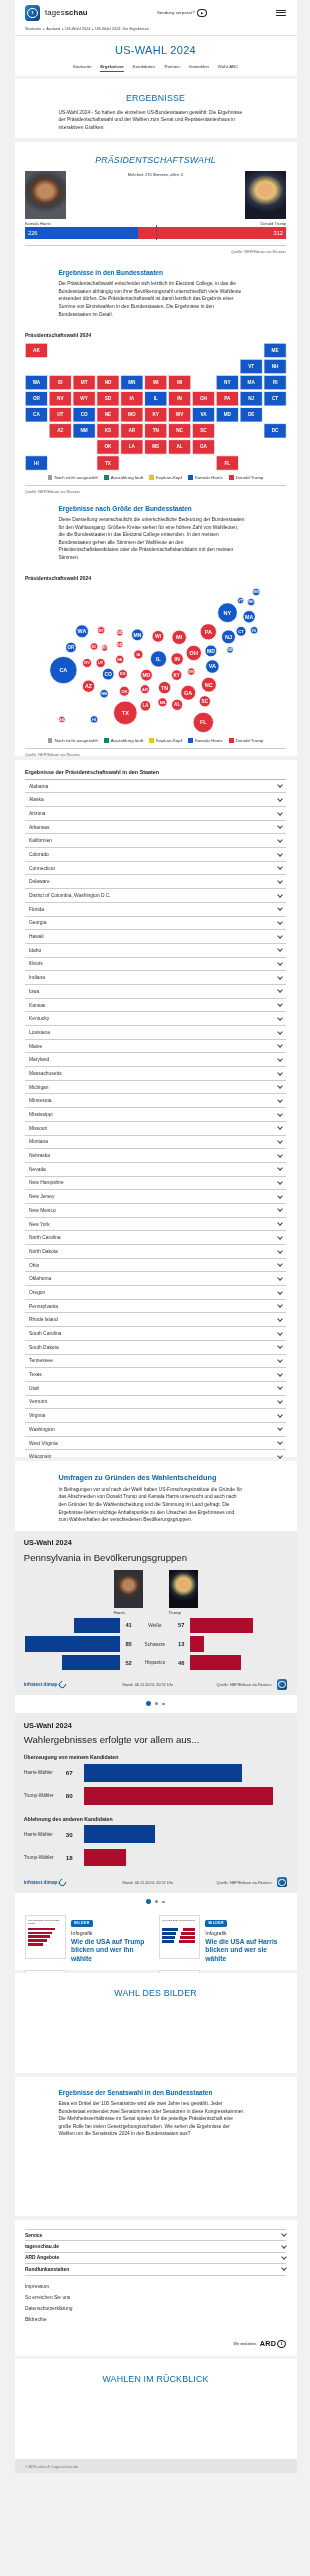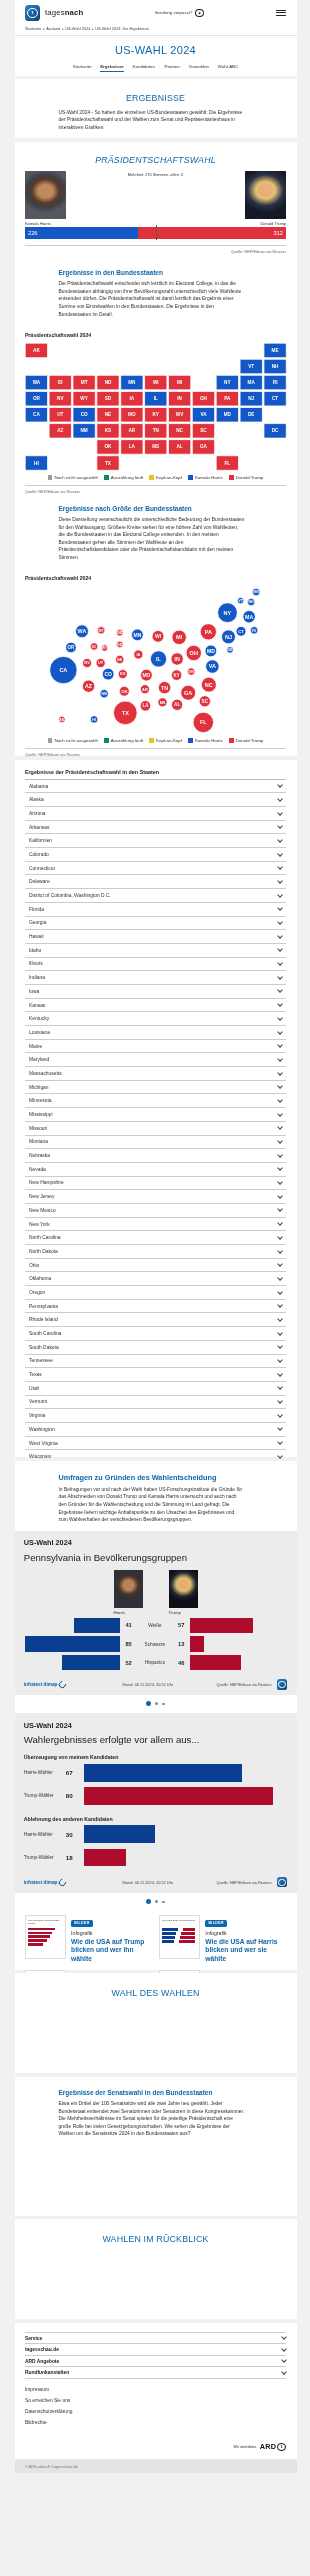--- a/index.html
+++ b/index.html
@@ -129,21 +129,21 @@
 </head>
 <body>
 
 <div class="page">
 
   <div class="box hdr">
     <div class="hdr-top">
       <div class="ts-logo">
           <div class="ts-eye">1</div>
         </div>
-      <div class="ts-word"><span>tages</span><b>nach</b></div>
+      <div class="ts-word"><span>tages</span><b>schau</b></div>
       <div class="missed">
         <span>Sendung verpasst?</span>
         <span class="play-ic">▶</span>
       </div>
       <div class="burger">
           <span></span>
           <span></span>
           <span></span>
         </div>
     </div>
@@ -1092,30 +1092,26 @@
               </div>
             </div>
           </div>
           <div class="t-meta"><span class="badge">BILDER</span><div class="t-kicker">Infografik</div><div class="t-title">Was die USA bewegt und die Stimmung prägt</div></div>
         </div>
       </div>
   </div>
 
 
   <div class="box" style="margin-top:3.1px;height:100px;">
-    <div class="h-xl" style="padding-top:14.5px;">WAHL DES WAHLEN</div>
+    <div class="h-xl" style="padding-top:14.5px;">WAHL DES BILDER</div>
   </div>
 
   <div class="box" style="margin-top:3.1px;height:139px;">
     <div class="h-sub" style="padding-top:12.4px;">Ergebnisse der Senatswahl in den Bundesstaaten</div>
     <p class="para">Etwa ein Drittel der 100 Senatssitze wird alle zwei Jahre neu gewählt. Jeder Bundesstaat entsendet zwei Senatorinnen oder Senatoren in diese Kongresskammer. Die Mehrheitsverhältnisse im Senat spielen für die jeweilige Präsidentschaft eine große Rolle bei vielen Gesetzgebungsvorhaben. Wie sehen die Ergebnisse der Wahlen um die Senatssitze 2024 in den Bundesstaaten aus?</p>
-  </div>
-
-  <div class="box" style="margin-top:3.1px;height:100px;">
-    <div class="h-xl" style="padding-top:15.5px;">WAHLEN IM RÜCKBLICK</div>
   </div>
 
   <div class="box ftr" style="margin-top:4.1px;height:136px;box-sizing:border-box;">
     <div class="f-acc" id="f-acc">
         <div class="f-row">
           <span class="fl">Service</span>
           <span class="chev"></span>
         </div>
         <div class="f-row">
           <span class="fl">tagesschau.de</span>
@@ -1137,18 +1133,22 @@
         <div class="f-link">Bildrechte</div>
       </div>
     <div class="ard-claim">
       <span class="c1">Wir sind deins.</span>
       <span class="c2">
           <span>ARD</span>
           <span class="ard-one">1</span>
         </span>
     </div>
   </div>
+
+  <div class="box" style="margin-top:3.1px;height:100px;">
+    <div class="h-xl" style="padding-top:15.5px;">WAHLEN IM RÜCKBLICK</div>
+  </div>
   <div class="strip">
     <span class="ct">© ARD-aktuell / tagesschau.de</span>
   </div>
 
 </div>
 
 
 </body></html>

